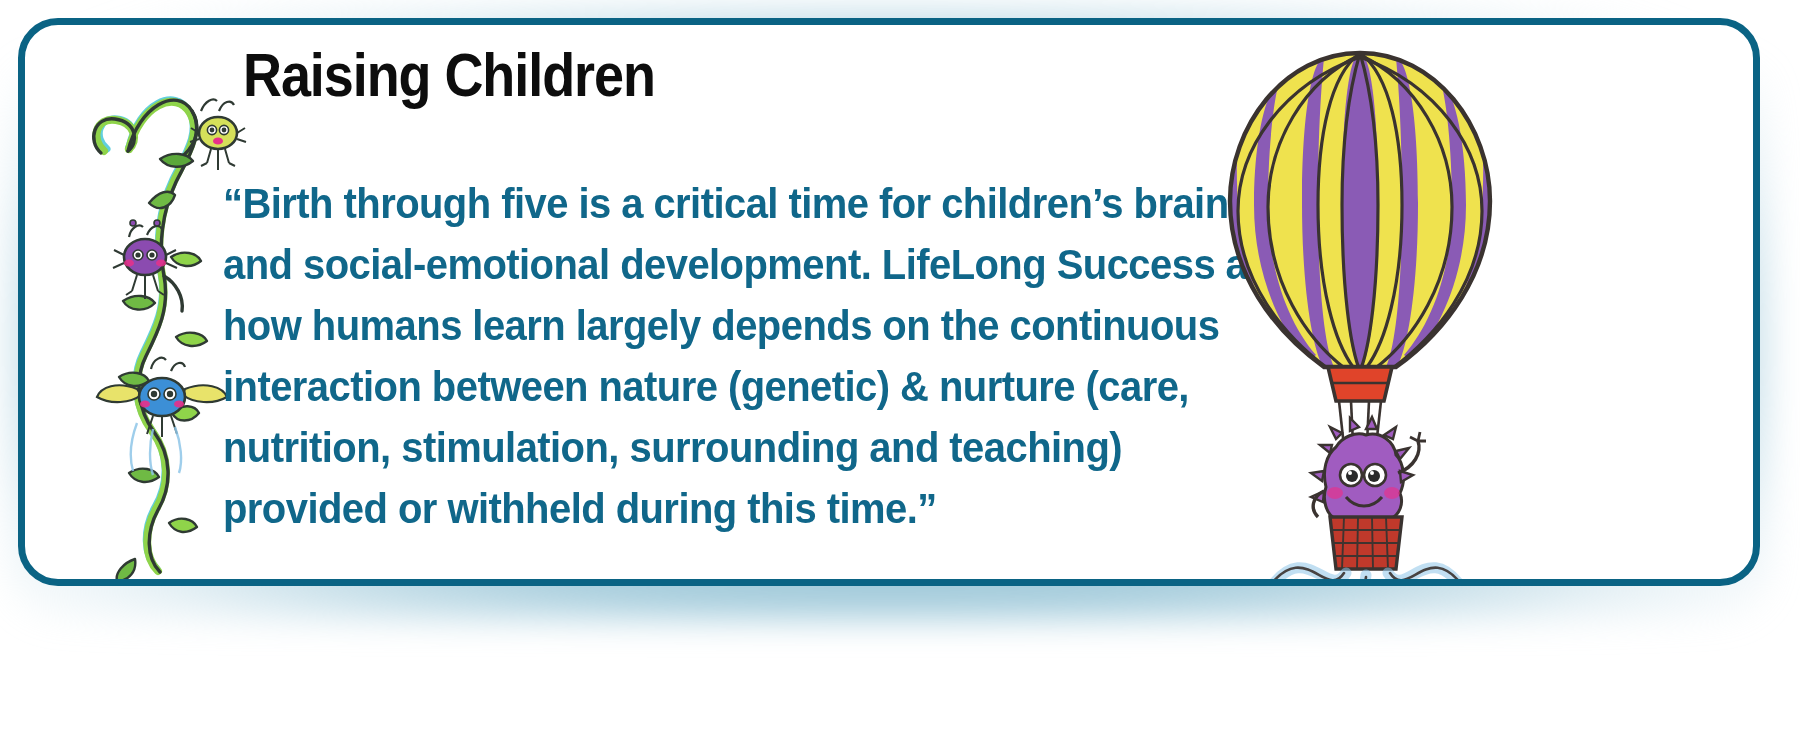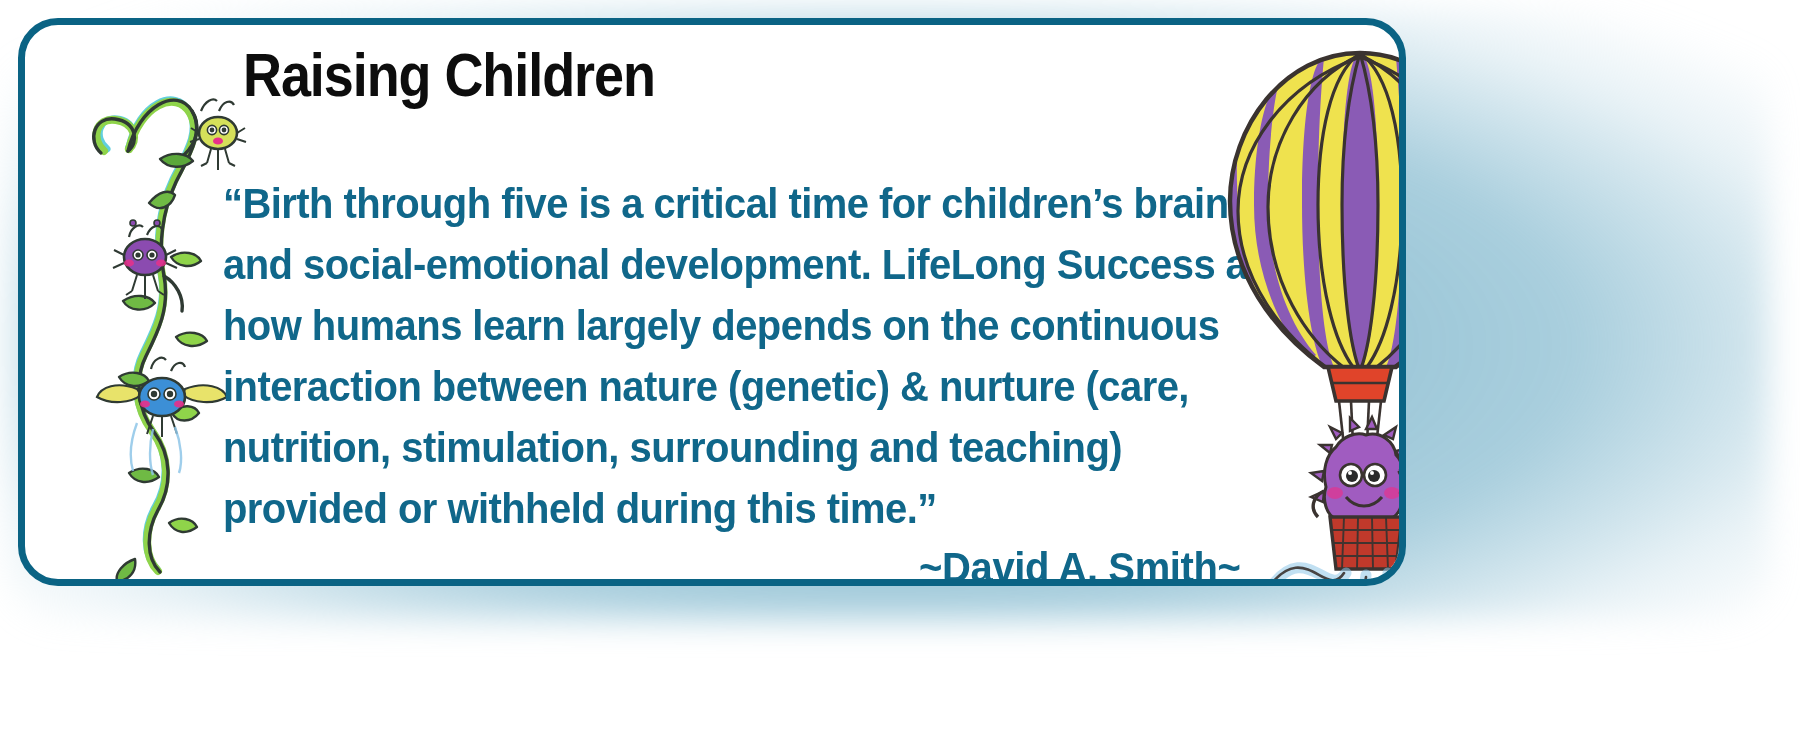--- a/index.html
+++ b/index.html
@@ -29,21 +29,21 @@
     border-radius: 46px;
     background: radial-gradient(ellipse at 50% 55%, rgba(120,178,200,0.95) 0%, rgba(140,190,210,0.75) 55%, rgba(190,218,230,0.35) 78%, rgba(255,255,255,0) 92%);
     filter: blur(16px);
   }
 
   
   .card {
     position: absolute;
     left: 18px;
     top: 18px;
-    width: 1388px;
+    width: 1742px;
     height: 568px;
     background: #ffffff;
     border: 7px solid #0a6384;
     border-radius: 40px;
     box-sizing: border-box;
     overflow: hidden;
   }
 
   
   .title {
@@ -221,23 +221,20 @@
 
     <div class="quote">
       <div class="quote-line">“Birth through five is a critical time for children’s brain</div>
       <div class="quote-line">and social-emotional development. LifeLong Success and</div>
       <div class="quote-line">how humans learn largely depends on the continuous</div>
       <div class="quote-line">interaction between nature (genetic) &amp; nurture (care,</div>
       <div class="quote-line">nutrition, stimulation, surrounding and teaching)</div>
       <div class="quote-line">provided or withheld during this time.”</div>
     </div>
 
-    <div class="attribution">
-      <span>~David A. Smith~</span>
-    </div>
 
     <div class="balloon-art">
       <svg viewBox="0 0 320 556" xmlns="http://www.w3.org/2000/svg">
         <defs>
           <clipPath id="envclip">
             <path d="M160 18 C236 18 290 92 290 166 C290 238 246 296 196 332 L124 332 C74 296 30 238 30 166 C30 92 84 18 160 18Z"></path>
           </clipPath>
         </defs>
 
         <path d="M160 18 C236 18 290 92 290 166 C290 238 246 296 196 332 L124 332 C74 296 30 238 30 166 C30 92 84 18 160 18Z" fill="#efe24e" stroke="none"></path>

